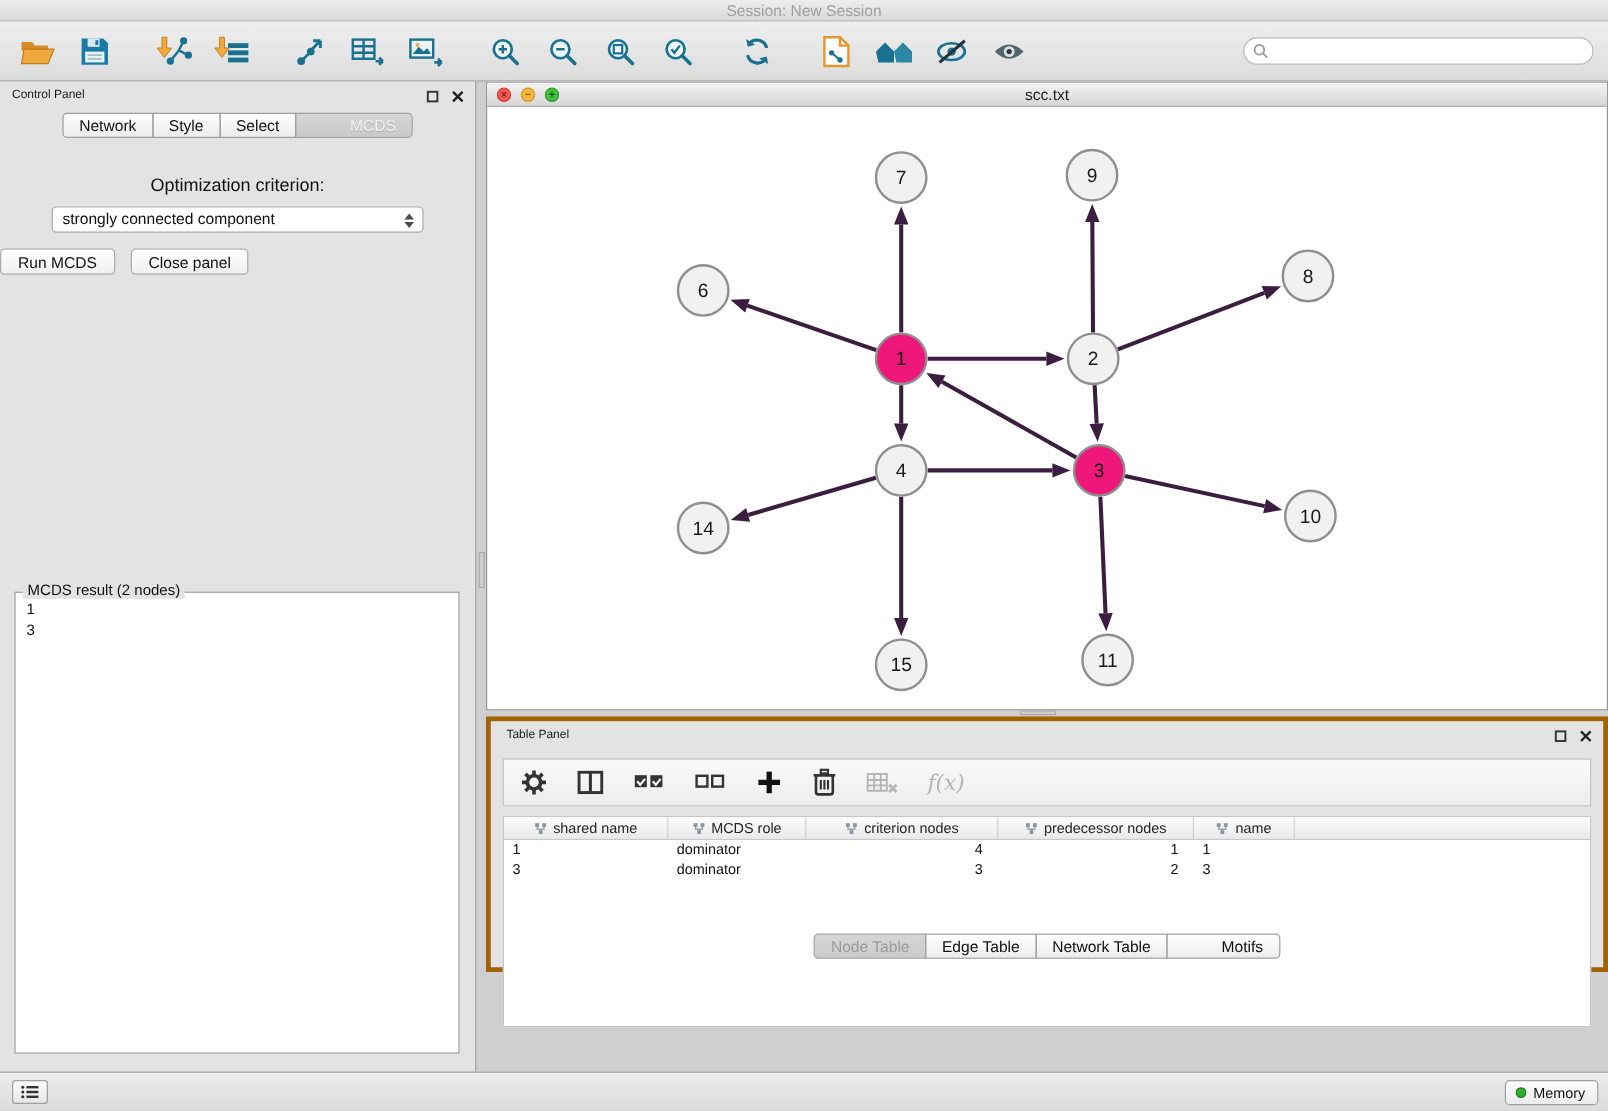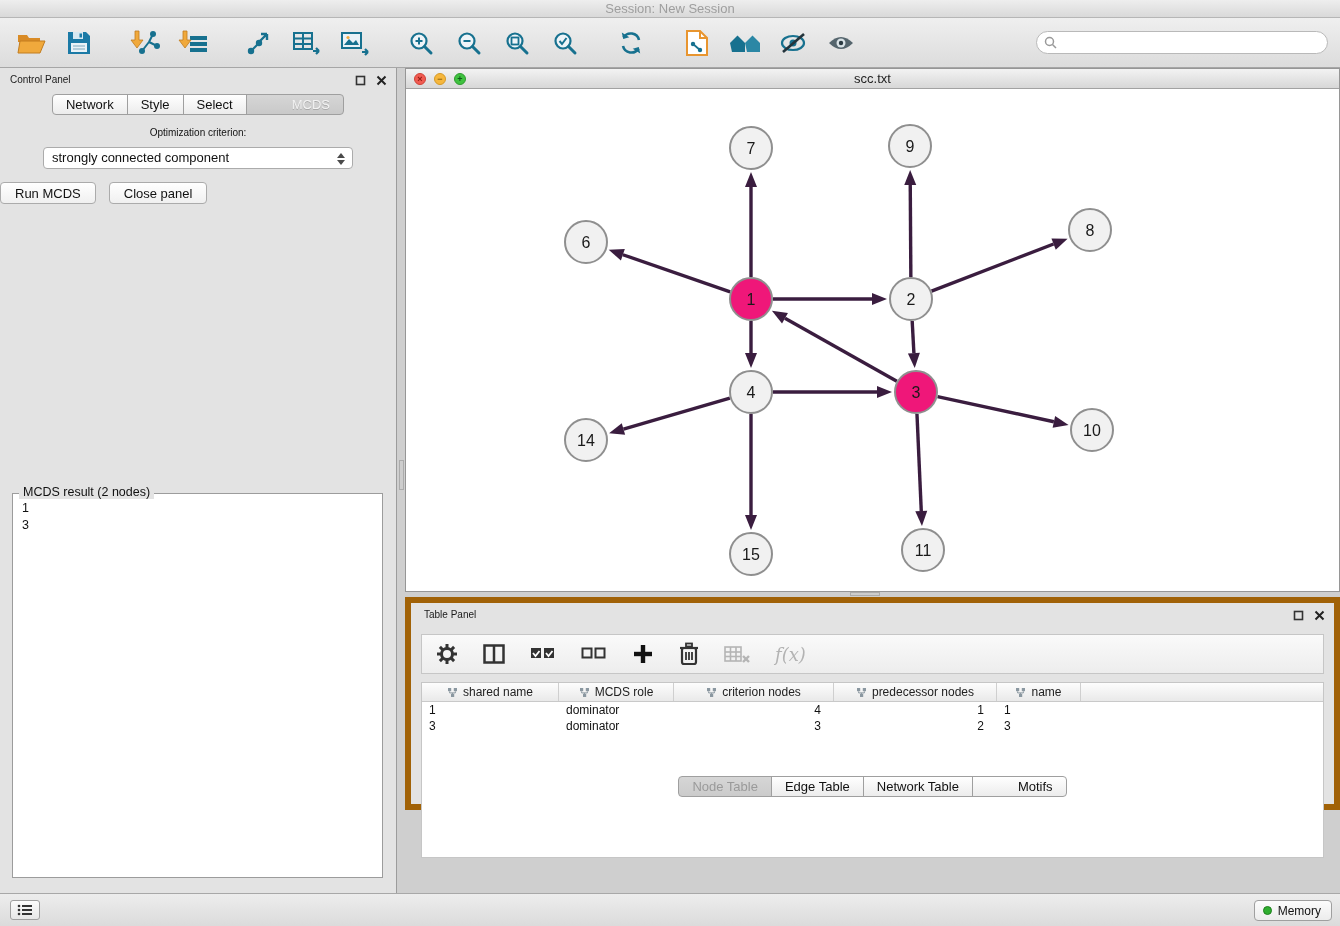--- a/index.html
+++ b/index.html
@@ -26,21 +26,21 @@
     background:#e3e3e3; border-right:1px solid #9c9c9c; }
   .panel-header { position:relative; height:26px; padding:6px 10px 0; font-size:10px; color:#1a1a1a; }
   .panel-controls { position:absolute; top:7px; right:9px; display:flex; gap:10px; align-items:center; }
   .cp-tabs, .tp-tabs { display:flex; justify-content:center; }
   .tab { height:21px; line-height:19px; padding:0 13px; border:1px solid #9f9f9f;
     background:linear-gradient(#ffffff,#ececec); font-size:13px; margin-left:-1px; color:#111; white-space:nowrap; }
   .tab:first-child { border-radius:4px 0 0 4px; margin-left:0; }
   .tab:last-child { border-radius:0 4px 4px 0;padding-left:45px; }
   .cp-tabs .tab.active { background:linear-gradient(#d6d6d6,#c9c9c9); color:#f3f3f3; text-shadow:0 1px 0 #aaa; }
   .tp-tabs .tab.active { background:linear-gradient(#d6d6d6,#cbcbcb); color:#9a9a9a; }
-  .opt-label { text-align:center; margin-top:12px; font-size:10px; }
+  .opt-label { text-align:center; margin-top:31px; font-size:15px; }
   .dropdown { width:310px; height:22px; margin:9px auto 0; background:#fff; border:1px solid #ababab;
     border-radius:4px; position:relative; font-size:13px; line-height:20px; padding:0 22px 0 8px;
     white-space:nowrap; overflow:hidden; }
   .dd-arrows { position:absolute; right:4px; top:3px; width:14px; height:15px;
     display:flex; flex-direction:column; align-items:center; justify-content:center; gap:2px; }
   .dd-up { width:0; height:0; border-left:4px solid transparent; border-right:4px solid transparent; border-bottom:5px solid #4a4a4a; }
   .dd-down { width:0; height:0; border-left:4px solid transparent; border-right:4px solid transparent; border-top:5px solid #4a4a4a; }
   .cp-buttons { display:flex; gap:13px; margin-top:13px; }
   .btn { height:22px; padding:0 14px; font-size:13px; background:linear-gradient(#ffffff,#f0f0f0);
     border:1px solid #ababab; border-radius:4px; display:flex; align-items:center; }
@@ -54,21 +54,21 @@
     border-bottom:1px solid #a2a2a2; text-align:center; line-height:19px; font-size:13px; color:#222; }
   .traffic { position:absolute; left:8px; top:4px; display:flex; gap:8px; }
   .light { width:12px; height:12px; border-radius:50%; font-size:9px; line-height:11px; text-align:center; font-weight:bold; }
   .light.red { background:#f15b51; border:1px solid #ce4237; color:#8c1a12; }
   .light.yellow { background:#f6b73d; border:1px solid #d59a27; color:#8f6410; }
   .light.green { background:#3fc23f; border:1px solid #2f9b2f; color:#11581a; }
   #graph-svg { display:block; }
 
   
   .table-panel { position:absolute; left:405px; top:597px; width:935px; height:213px;
-    background:#e3e3e3; border:6px solid #a16207; }
+    background:#e3e3e3; border:4px solid #a16207; }
   .tp-toolbar { margin:5px 10px 0; height:40px; background:linear-gradient(#fafafa,#ededed);
     border:1px solid #c6c6c6; display:flex; align-items:center; padding:0 14px; gap:25px; }
   .tp-btn { display:flex; align-items:center; justify-content:center; }
   .fx { font-family:"DejaVu Serif", serif; font-style:italic; font-size:18px; color:#b3b3b3; }
   .tp-table { margin:8px 10px 0; background:#fff; border:1px solid #c6c6c6; height:176px; overflow:hidden; }
   .thead { display:flex; height:19px; background:linear-gradient(#fdfdfd,#e9e9e9); border-bottom:1px solid #c9c9c9; }
   .th { display:flex; align-items:center; justify-content:center; gap:5px; font-size:12px; color:#222;
     border-right:1px solid #cfcfcf; overflow:hidden; white-space:nowrap; }
   .th-fill { flex:1; border-right:none; }
   .tr { display:flex; height:16px; }

